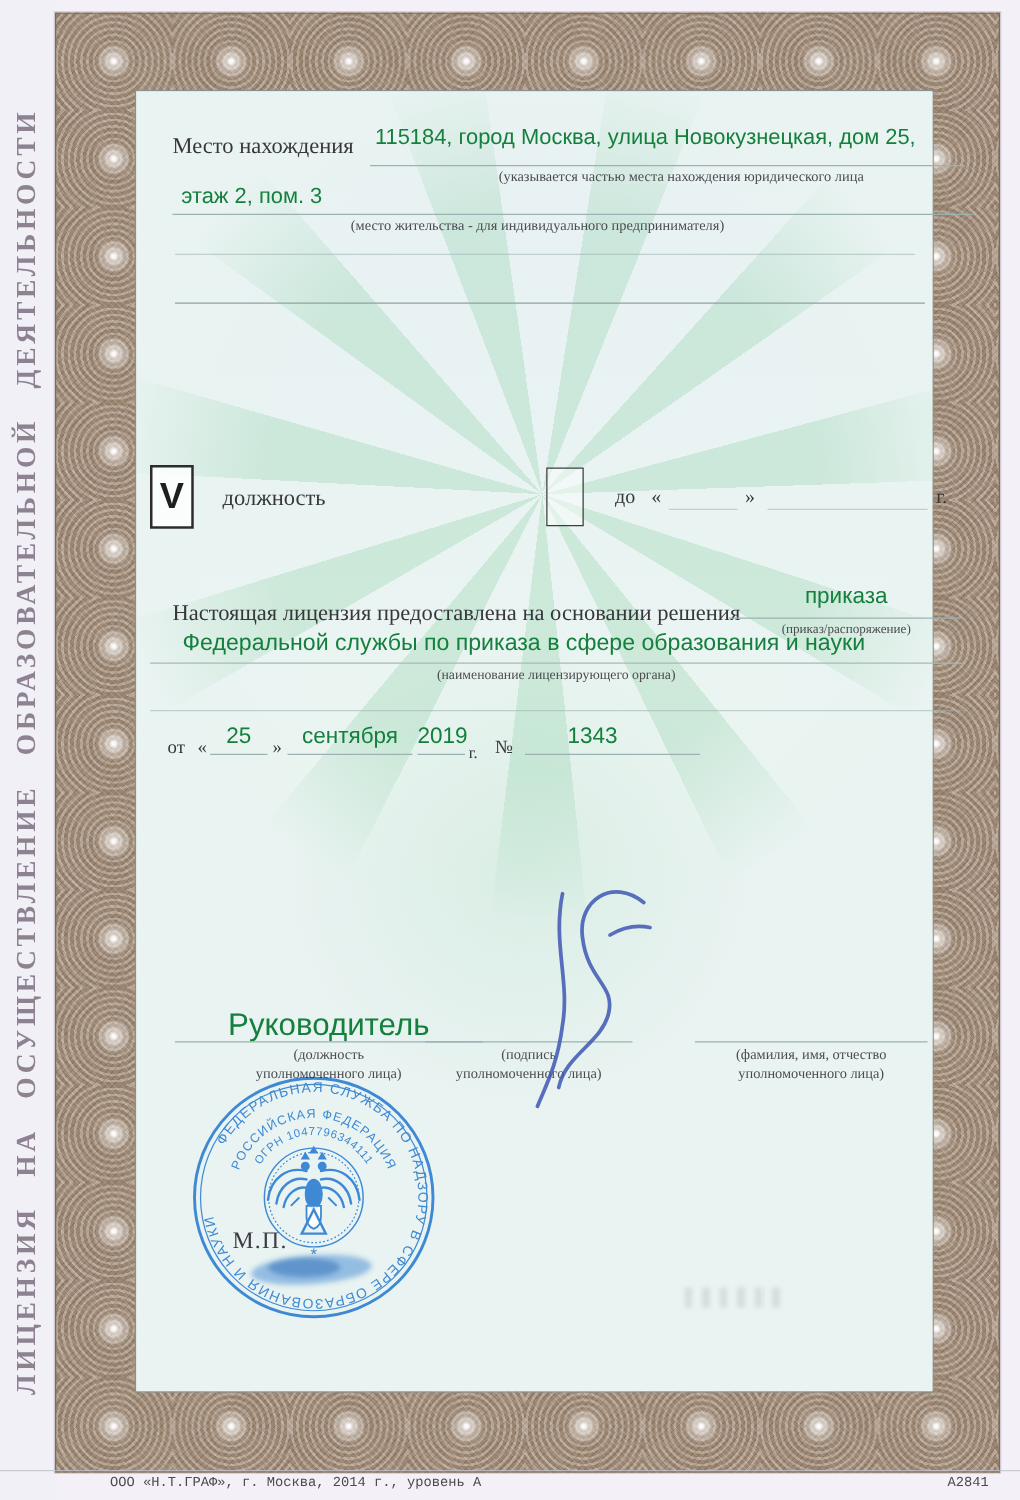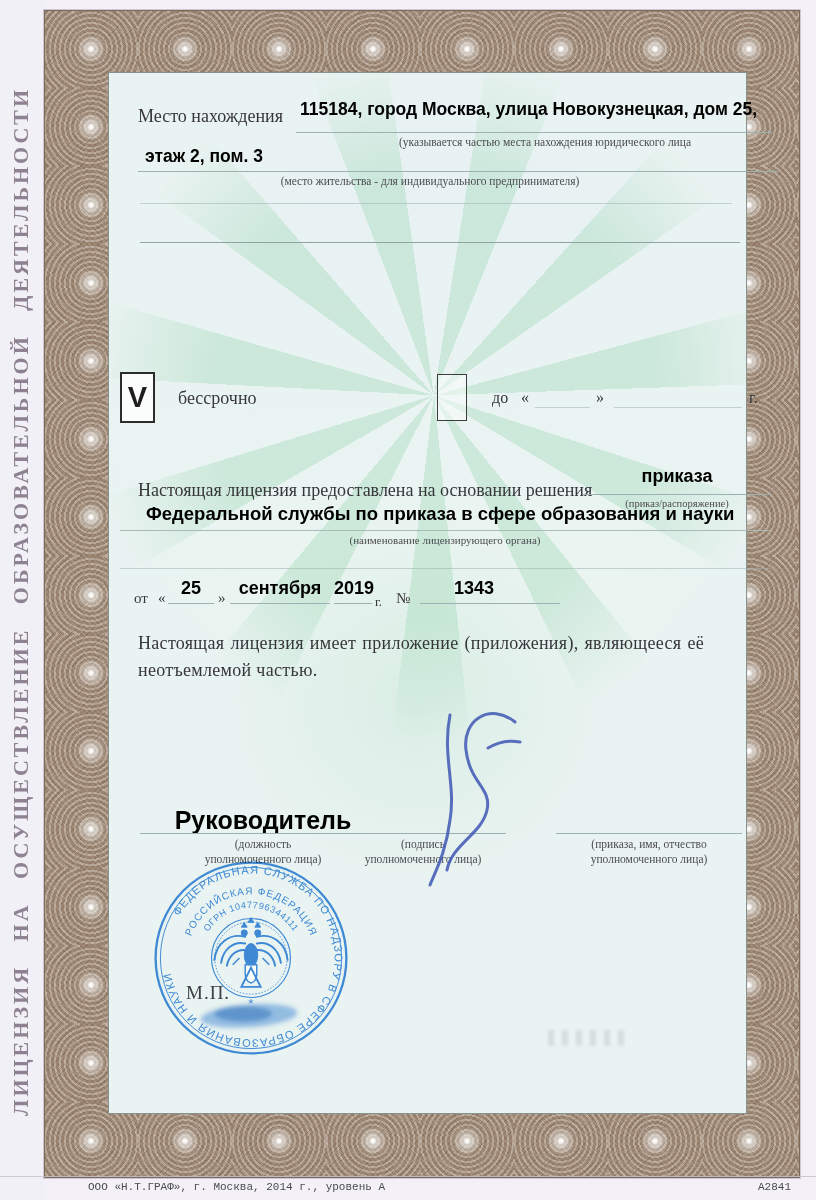--- a/index.html
+++ b/index.html
@@ -27,21 +27,21 @@
   .inner{position:absolute;left:64px;top:62px;right:53px;bottom:64px;
     background:linear-gradient(180deg,#e7f1f4 0%,#eaf4f1 45%,#e6f2ee 100%);
     border:1px solid #86928f;}
   .petals{position:absolute;inset:0;
     background:
       radial-gradient(circle 300px at 48% 60%, rgba(150,214,176,.18), rgba(150,214,176,0) 62%),
       radial-gradient(circle 430px at 51% 31%, rgba(233,243,242,0) 52%, #e9f3f1 80%),
       repeating-conic-gradient(from 9deg at 51% 31%, rgba(138,207,164,.30) 0 13deg, rgba(233,243,242,0) 13deg 33deg);}
   
   .ser{font-family:"Liberation Serif",serif;color:#37373b;}
-  .val{font-family:"Liberation Sans",sans-serif;font-weight:bold;color:#000000;white-space:nowrap;}
+  .val{font-family:"Liberation Sans",sans-serif;font-weight:normal;color:#15803d;white-space:nowrap;}
   .cap{font-family:"Liberation Serif",serif;font-size:11.5px;color:#4c4c50;text-align:center;}
   .rule{position:absolute;height:1px;background:#9cb2b2;}
   .rule.faint{opacity:.55;}
   .ctr{text-align:center;}
   
   .cbox{position:absolute;background:rgba(253,254,254,.85);}
   .cbox.checked{width:31px;height:47px;border:2px solid #2c2c2c;
     display:flex;align-items:center;justify-content:center;
     font-family:"Liberation Sans",sans-serif;font-weight:600;font-size:29px;color:#1e1e1e;}
   .cbox.empty{width:28px;height:45px;border:1.5px solid #3c3c3c;background:rgba(250,253,252,.5);}
@@ -77,21 +77,21 @@
     <div class="abs cap" style="left:330px;top:136px;width:430px;">(указывается частью места нахождения юридического лица</div>
     <div class="abs val" style="left:145px;top:146px;font-size:17.5px;">этаж 2, пом. 3</div>
     <div class="rule" style="left:138px;top:171px;width:640px;"></div>
     <div class="abs cap" style="left:170px;top:175px;width:520px;">(место жительства - для индивидуального предпринимателя)</div>
     <div class="rule faint" style="left:140px;top:203px;width:592px;"></div>
     <div class="rule" style="left:140px;top:242px;width:600px;background:#8fa3a0;"></div>
 
     <div class="cbox checked" style="left:120px;top:372px;">
       <span>V</span>
     </div>
-    <div class="abs ser" style="left:178px;top:388px;font-size:18px;">бессрочно</div>
+    <div class="abs ser" style="left:178px;top:388px;font-size:18px;">должность</div>
     <div class="cbox empty" style="left:437px;top:374px;"></div>
     <div class="abs ser" style="left:492px;top:389px;font-size:16px;">до</div>
     <div class="abs ser" style="left:521px;top:389px;font-size:16px;">«</div>
     <div class="rule faint" style="left:535px;top:407px;width:55px;"></div>
     <div class="abs ser" style="left:596px;top:389px;font-size:16px;">»</div>
     <div class="rule faint" style="left:614px;top:407px;width:128px;"></div>
     <div class="abs ser" style="left:749px;top:389px;font-size:16px;">г.</div>
 
     <div class="abs ser" style="left:138px;top:480px;font-size:18px;">Настоящая лицензия предоставлена на основании решения</div>
     <div class="abs val ctr" style="left:583px;top:466px;width:188px;font-size:18px;">приказа</div>
@@ -109,33 +109,32 @@
     <div class="abs ser" style="left:218px;top:590px;font-size:15px;">»</div>
     <div class="abs val ctr" style="left:230px;top:578px;width:100px;font-size:18px;">сентября</div>
     <div class="rule" style="left:230px;top:603px;width:100px;"></div>
     <div class="abs val ctr" style="left:334px;top:578px;width:38px;font-size:18px;">2019</div>
     <div class="rule" style="left:334px;top:603px;width:38px;"></div>
     <div class="abs ser" style="left:375px;top:594px;font-size:13px;">г.</div>
     <div class="abs ser" style="left:396px;top:590px;font-size:15px;">№</div>
     <div class="abs val ctr" style="left:420px;top:578px;width:108px;font-size:18px;">1343</div>
     <div class="rule" style="left:420px;top:603px;width:140px;"></div>
 
-    <div class="abs ser" style="left:138px;top:630px;width:566px;font-size:18px;line-height:27px;text-align:justify;letter-spacing:.3px;">Настоящая лицензия имеет приложение (приложения), являющееся её неотъемлемой частью.</div>
 
     <div class="abs val ctr" style="left:140px;top:806px;width:246px;font-size:25px;">Руководитель</div>
     <div class="rule" style="left:140px;top:833px;width:246px;"></div>
     <div class="abs cap" style="left:140px;top:838px;width:246px;">(должность</div>
     <div class="abs cap" style="left:140px;top:853px;width:246px;">уполномоченного лица)</div>
 
     <div class="rule" style="left:340px;top:833px;width:166px;"></div>
     <div class="abs cap" style="left:340px;top:838px;width:166px;">(подпись</div>
     <div class="abs cap" style="left:340px;top:853px;width:166px;">уполномоченного лица)</div>
 
     <div class="rule" style="left:556px;top:833px;width:186px;"></div>
-    <div class="abs cap" style="left:556px;top:838px;width:186px;">(приказа, имя, отчество</div>
+    <div class="abs cap" style="left:556px;top:838px;width:186px;">(фамилия, имя, отчество</div>
     <div class="abs cap" style="left:556px;top:853px;width:186px;">уполномоченного лица)</div>
 
     <svg class="abs" style="left:145px;top:852px;z-index:6;opacity:.92;mix-blend-mode:multiply;" width="212" height="212" viewBox="0 0 220 220">
       <defs>
         <path id="ringPath" d="M35.5,67 A86,86 0 1 1 34.8,68.3"></path>
         <path id="arcFed" d="M45,98.5 A66,66 0 0 1 175,98.5"></path>
         <path id="arcOgrn" d="M58.8,101 A52,52 0 0 1 161.2,101"></path>
         <filter id="blur1">
             <feGaussianBlur stdDeviation="2"></feGaussianBlur>
           </filter>

